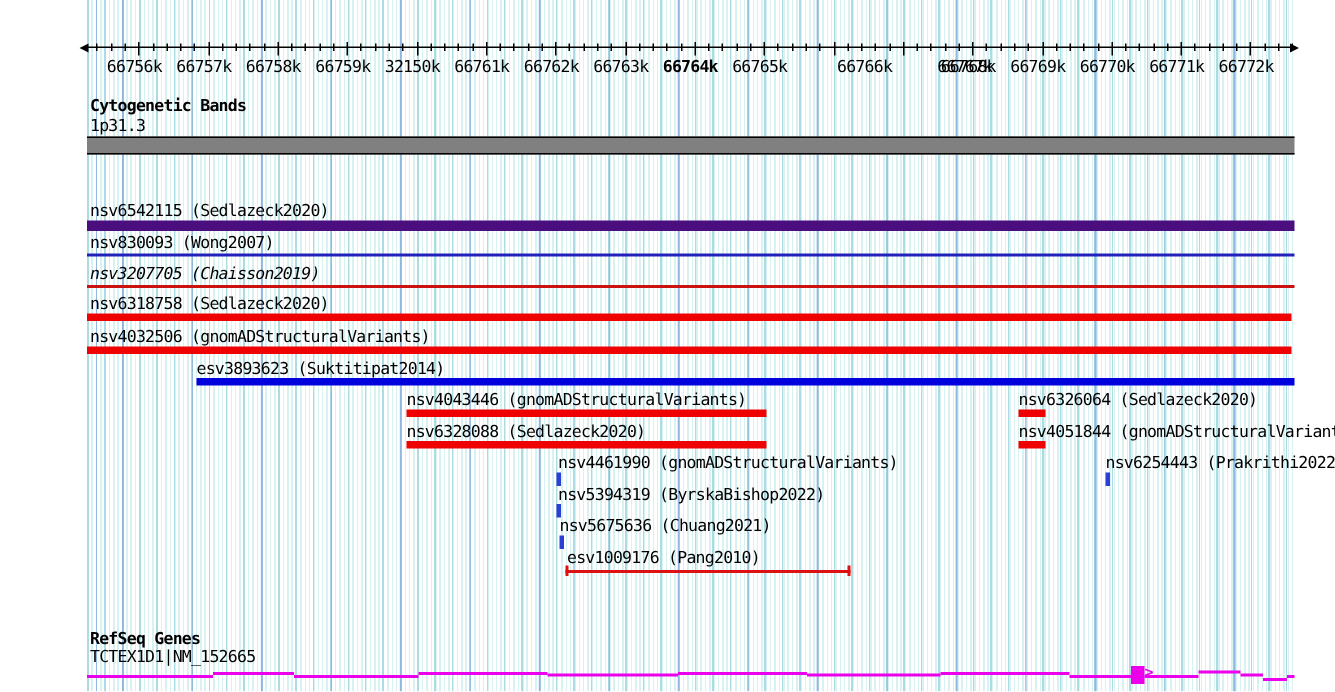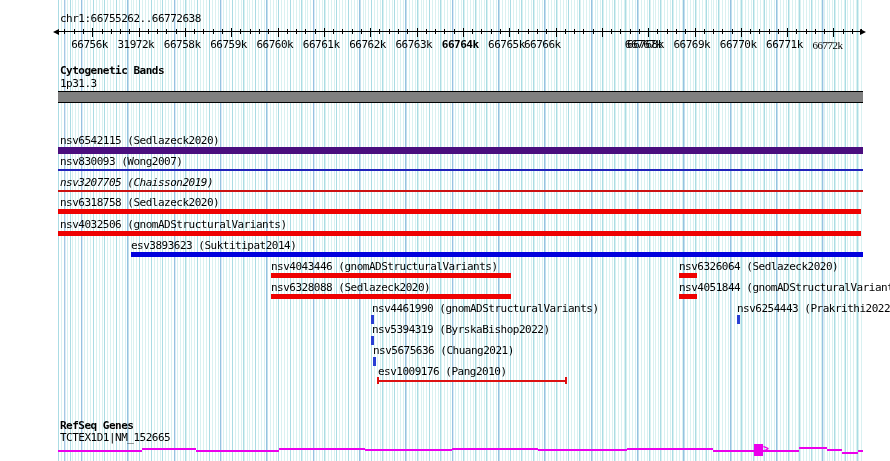--- a/index.html
+++ b/index.html
@@ -23,21 +23,20 @@
   .tick-label{position:absolute;width:42px;text-align:left;}
   .arrow-left{position:absolute;width:0;height:0;border-top:3px solid transparent;border-bottom:3px solid transparent;border-right:6px solid #000;}
   .arrow-right{position:absolute;width:0;height:0;border-top:3px solid transparent;border-bottom:3px solid transparent;border-left:6px solid #000;}
 </style>
 </head>
 <body>
 
 <div id="app">
   <div class="stripes"></div>
 
-  <div class="lbl" style="left:60px;top:13px">chr1:66755262..66772638</div>
 
   <div id="ruler">
       <div class="tickline" style="left: 58px; top: 31px; width: 803px; height: 1px;"></div>
       <div class="arrow-left" style="left: 53px; top: 29px;"></div>
       <div class="arrow-right" style="left: 860px; top: 29px;"></div>
       <div class="tickline" style="left: 64.4px; top: 29px; width: 1px; height: 5px;"></div>
       <div class="tickline" style="left: 73.7px; top: 29px; width: 1px; height: 5px;"></div>
       <div class="tickline" style="left: 82.9px; top: 29px; width: 1px; height: 5px;"></div>
       <div class="tickline" style="left: 92.2px; top: 28px; width: 1px; height: 9px;"></div>
       <div class="tickline" style="left: 101.5px; top: 29px; width: 1px; height: 5px;"></div>
@@ -117,36 +116,36 @@
       <div class="tickline" style="left: 787.1px; top: 28px; width: 1px; height: 9px;"></div>
       <div class="tickline" style="left: 796.4px; top: 29px; width: 1px; height: 5px;"></div>
       <div class="tickline" style="left: 805.6px; top: 29px; width: 1px; height: 5px;"></div>
       <div class="tickline" style="left: 814.9px; top: 29px; width: 1px; height: 5px;"></div>
       <div class="tickline" style="left: 824.2px; top: 29px; width: 1px; height: 5px;"></div>
       <div class="tickline" style="left: 833.4px; top: 28px; width: 1px; height: 9px;"></div>
       <div class="tickline" style="left: 842.7px; top: 29px; width: 1px; height: 5px;"></div>
       <div class="tickline" style="left: 852px; top: 29px; width: 1px; height: 5px;"></div>
       <div class="tickline" style="left: 861.2px; top: 29px; width: 1px; height: 5px;"></div>
       <div class="tick-label" style="left: 71.2px; top: 39px;">66756k</div>
-      <div class="tick-label" style="left: 117.5px; top: 39px;">31972k</div>
+      <div class="tick-label" style="left: 117.5px; top: 39px;">66757k</div>
       <div class="tick-label" style="left: 163.8px; top: 39px;">66758k</div>
       <div class="tick-label" style="left: 210.2px; top: 39px;">66759k</div>
-      <div class="tick-label" style="left: 256.5px; top: 39px;">66760k</div>
+      <div class="tick-label" style="left: 256.5px; top: 39px;">32150k</div>
       <div class="tick-label" style="left: 302.8px; top: 39px;">66761k</div>
       <div class="tick-label" style="left: 349.2px; top: 39px;">66762k</div>
       <div class="tick-label" style="left: 395.5px; top: 39px;">66763k</div>
       <div class="tick-label" style="left: 441.8px; top: 39px; font-weight: bold;">66764k</div>
       <div class="tick-label" style="left: 488.1px; top: 39px;">66765k</div>
-      <div class="tick-label" style="left: 524px; top: 39px;">66766k</div>
+      <div class="tick-label" style="left: 558px; top: 39px;">66766k</div>
       <div class="tick-label" style="left: 580.8px; top: 39px; padding-left: 44px;">66767k</div>
       <div class="tick-label" style="left: 627.1px; top: 39px;">66768k</div>
       <div class="tick-label" style="left: 673.5px; top: 39px;">66769k</div>
       <div class="tick-label" style="left: 719.8px; top: 39px;">66770k</div>
       <div class="tick-label" style="left: 766.1px; top: 39px;">66771k</div>
-      <div class="tick-label" style="left: 812.4px; top: 39px; font-family: Liberation Serif, serif;">66772k</div>
+      <div class="tick-label" style="left: 812.4px; top: 39px;">66772k</div>
     </div>
 
   <div class="lbl bold" style="left:60px;top:65px">Cytogenetic Bands</div>
   <div class="lbl" style="left:60px;top:78px">1p31.3</div>
   <div id="cytoband">
       <div class="bar" style="left: 58px; top: 91px; width: 805px; height: 10px; background: rgb(128, 128, 128); border-top: 1px solid rgb(0, 0, 0); border-bottom: 1px solid rgb(0, 0, 0); box-sizing: content-box;"></div>
     </div>
 
   <div id="variants">
       <div class="lbl" style="left: 60px; top: 135px;">nsv6542115 (Sedlazeck2020)</div>

